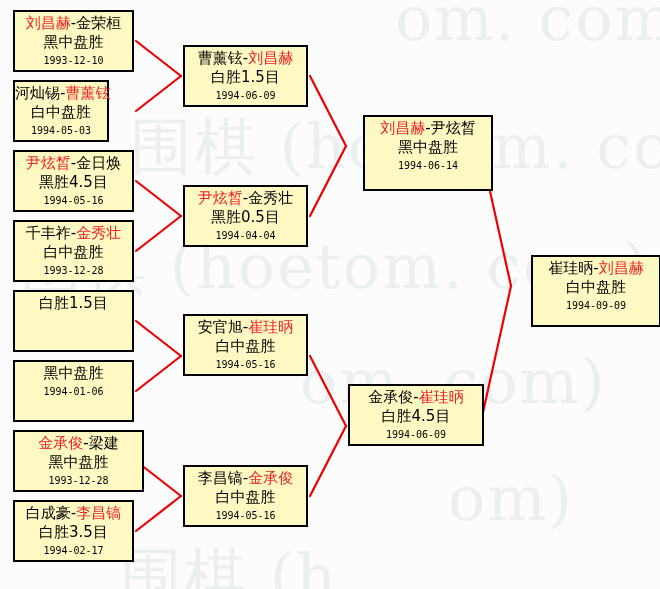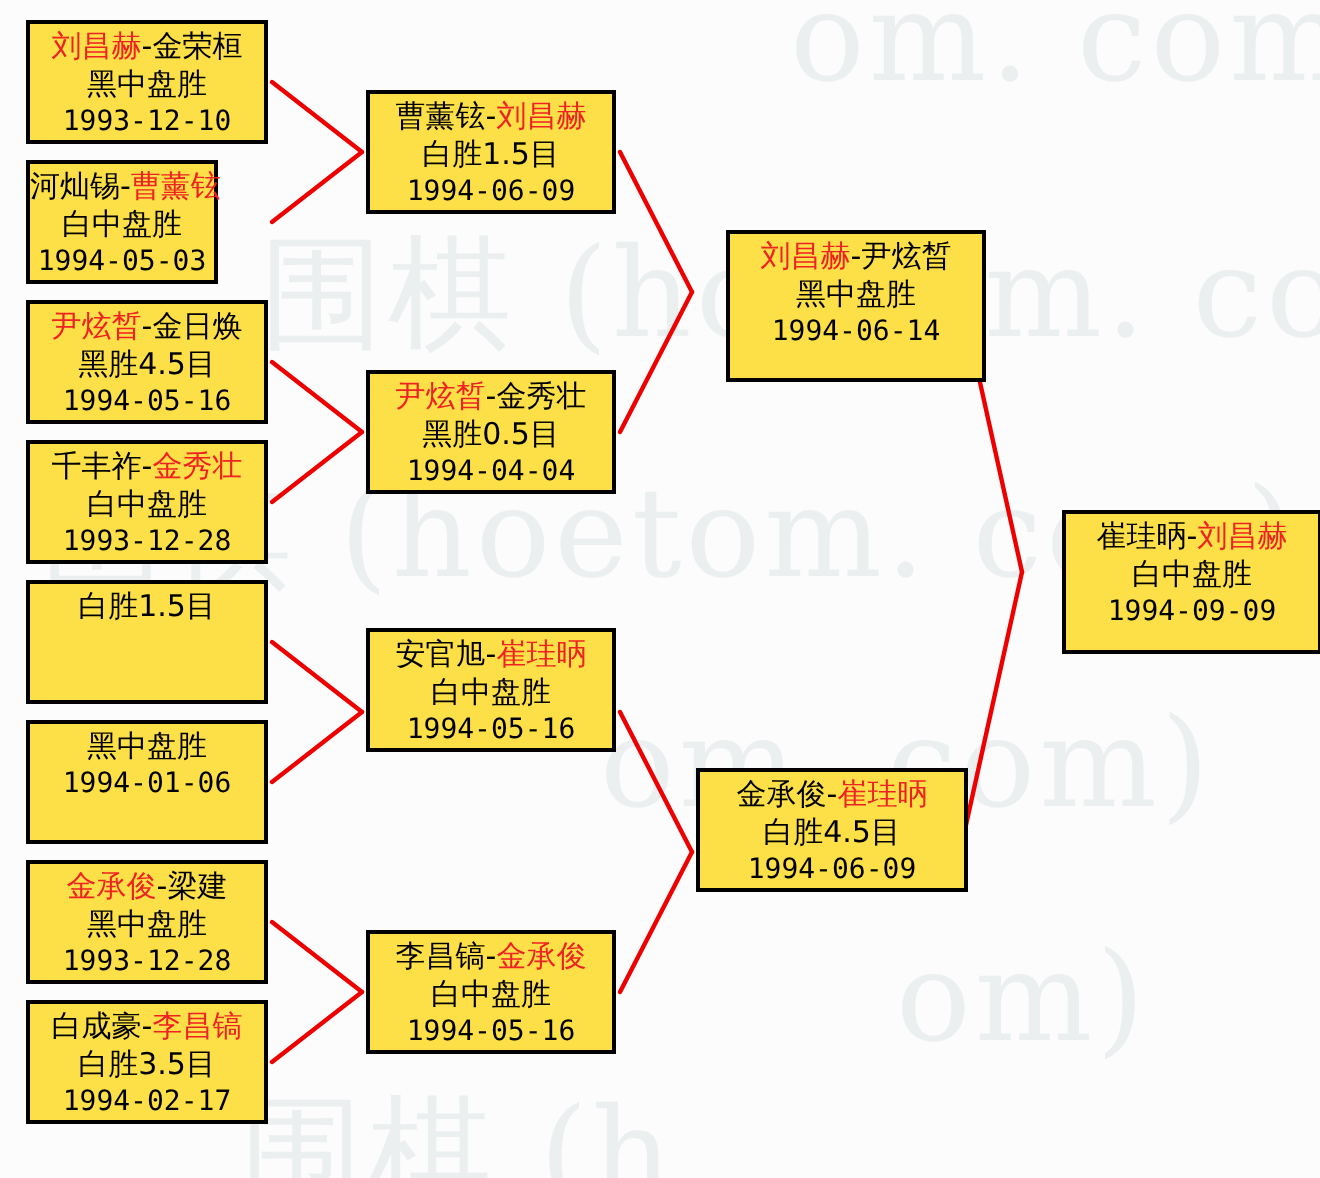--- a/index.html
+++ b/index.html
@@ -42,21 +42,21 @@
   #lines{
     position:absolute;left:0;top:0;
     width:660px;height:589px;
     z-index:1;pointer-events:none;
   }
 
   
   .match{
     position:absolute;
     box-sizing:border-box;
-    background:#fde047;
+    background:#fef9c3;
     border:2px solid #000000;
     z-index:2;
     text-align:center;
     padding-top:2px;
     font-family:"DejaVu Sans","Liberation Sans",sans-serif;
   }
   .players{
     font-size:15px;
     line-height:19px;
     white-space:nowrap;
@@ -65,21 +65,21 @@
   .players .w{color:#ee2222;}
   .players .l{color:#000000;}
   .players .dash{color:#000000;}
   .result{
     font-size:15px;
     line-height:19px;
     color:#000000;
     white-space:nowrap;
   }
   .date{
-    font-size:14px;
+    font-size:10px;
     line-height:18px;
     color:#000000;
     font-family:"DejaVu Sans Mono","Liberation Mono",monospace;
     letter-spacing:0px;
     white-space:nowrap;
   }
 </style>
 </head>
 <body>
 
@@ -134,21 +134,21 @@
         <div class="result">白中盘胜</div>
         <div class="date">1993-12-28</div>
       </div>
       <div class="match" style="left: 13px; top: 290px; width: 121px; height: 62px;">
         <div class="result">白胜1.5目</div>
       </div>
       <div class="match" style="left: 13px; top: 360px; width: 121px; height: 62px;">
         <div class="result">黑中盘胜</div>
         <div class="date">1994-01-06</div>
       </div>
-      <div class="match" style="left: 13px; top: 430px; width: 121px; height: 62px;">
+      <div class="match" style="left: 13px; top: 430px; width: 131px; height: 62px;">
         <div class="players"><span class="w">金承俊</span><span class="dash">-</span><span class="l">梁建</span></div>
         <div class="result">黑中盘胜</div>
         <div class="date">1993-12-28</div>
       </div>
       <div class="match" style="left: 13px; top: 500px; width: 121px; height: 62px;">
         <div class="players"><span class="l">白成豪</span><span class="dash">-</span><span class="w">李昌镐</span></div>
         <div class="result">白胜3.5目</div>
         <div class="date">1994-02-17</div>
       </div>
       <div class="match" style="left: 183px; top: 45px; width: 125px; height: 62px;">

